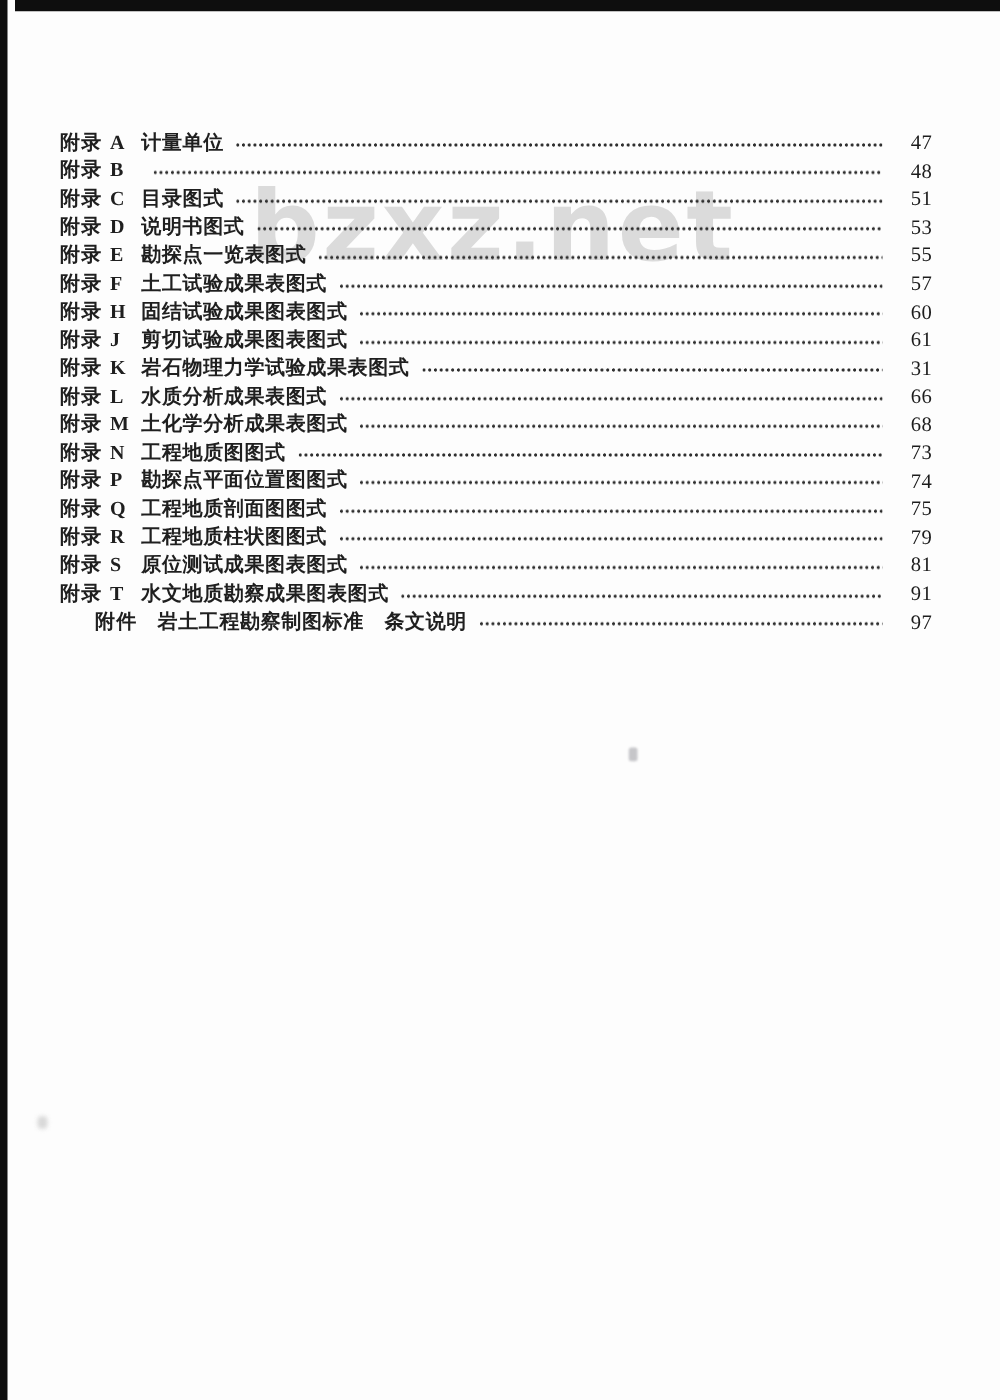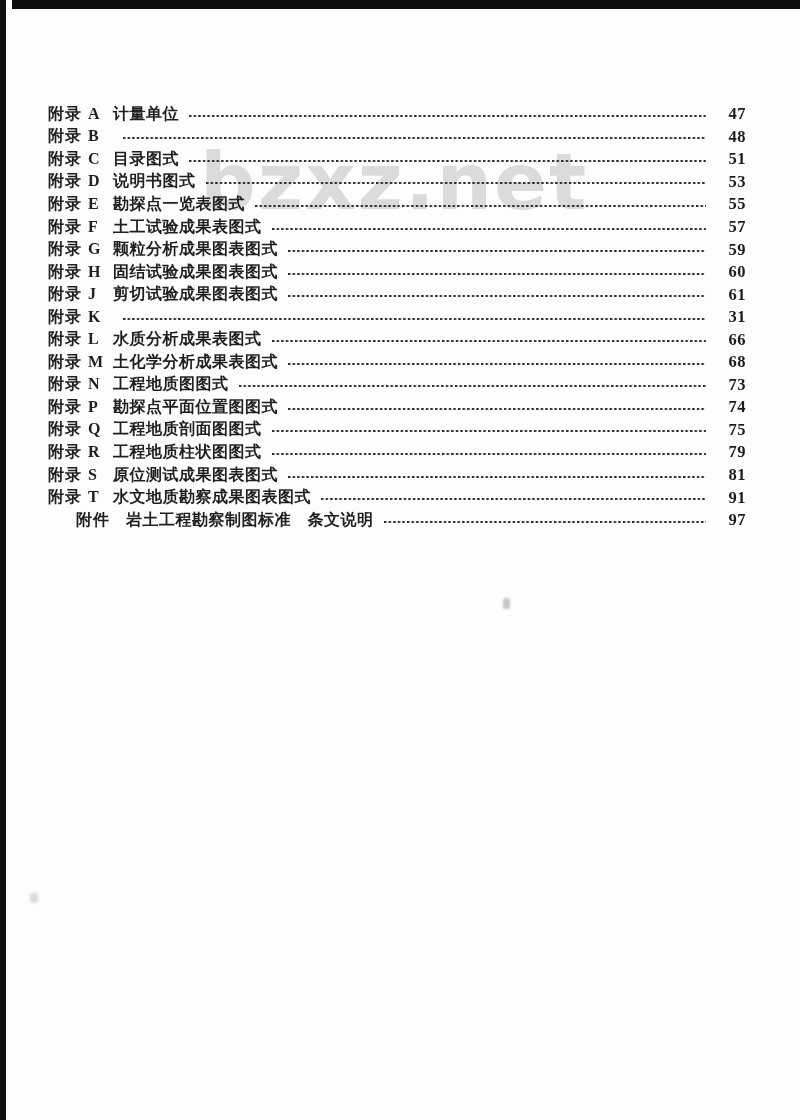--- a/index.html
+++ b/index.html
@@ -81,21 +81,21 @@
     margin: 3px 8px 0 10px;
     background-image: radial-gradient(circle at 1.2px 50%, #2e2e2e 1.05px, rgba(0,0,0,0) 1.5px);
     background-size: 4.6px 14px;
     background-position: left center;
     background-repeat: repeat-x;
   }
   .pagenum {
     flex: 0 0 32px;
     text-align: right;
     font-size: 16.5px;
-    font-weight: 700;
+    font-weight: 400;
     color: #1c1c1c;
     letter-spacing: 0.5px;
   }
   
   .speck-1 {
     position: absolute;
     left: 503px; top: 598px;
     width: 7px; height: 11px;
     background: #b9b9bd;
     border-radius: 2px;
@@ -150,39 +150,34 @@
     <span class="leader"></span>
     <span class="pagenum">55</span>
   </div>
     <div class="toc-row">
     <span class="toc-label"><span class="prefix">附录</span><span class="letter">F</span></span>
     <span class="toc-title">土工试验成果表图式</span>
     <span class="leader"></span>
     <span class="pagenum">57</span>
   </div>
     <div class="toc-row">
-    <span class="toc-label"><span class="prefix">附录</span><span class="letter">G</span></span>
-    <span class="toc-title">颗粒分析成果图表图式</span>
-    <span class="leader"></span>
-    <span class="pagenum">59</span>
-  </div>
-    <div class="toc-row">
     <span class="toc-label"><span class="prefix">附录</span><span class="letter">H</span></span>
     <span class="toc-title">固结试验成果图表图式</span>
     <span class="leader"></span>
     <span class="pagenum">60</span>
   </div>
     <div class="toc-row">
     <span class="toc-label"><span class="prefix">附录</span><span class="letter">J</span></span>
     <span class="toc-title">剪切试验成果图表图式</span>
     <span class="leader"></span>
     <span class="pagenum">61</span>
   </div>
     <div class="toc-row">
     <span class="toc-label"><span class="prefix">附录</span><span class="letter">K</span></span>
+    <span class="toc-title">岩石物理力学试验成果表图式</span>
     <span class="leader"></span>
     <span class="pagenum">31</span>
   </div>
     <div class="toc-row">
     <span class="toc-label"><span class="prefix">附录</span><span class="letter">L</span></span>
     <span class="toc-title">水质分析成果表图式</span>
     <span class="leader"></span>
     <span class="pagenum">66</span>
   </div>
     <div class="toc-row">

